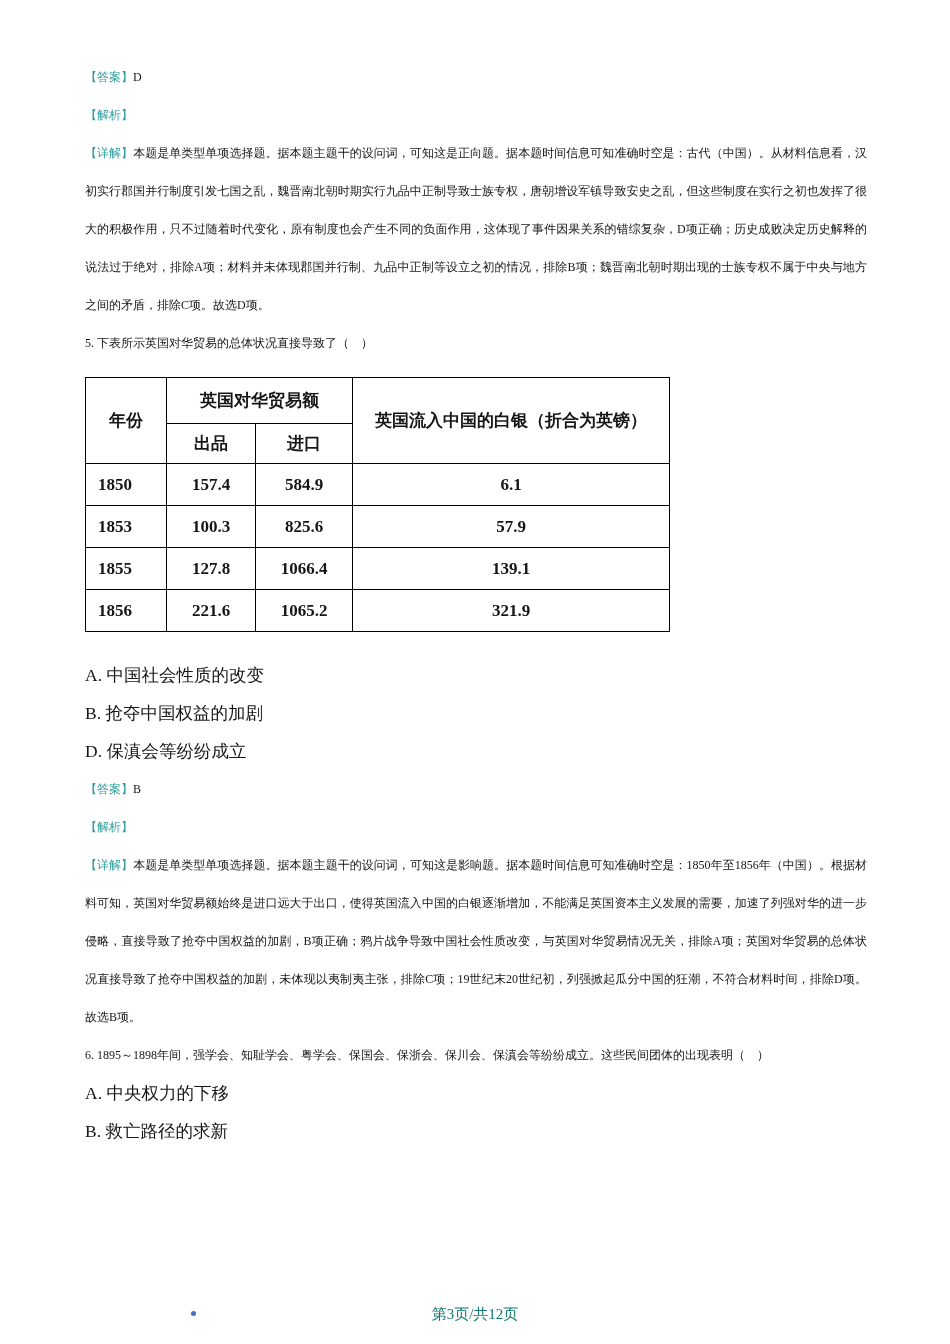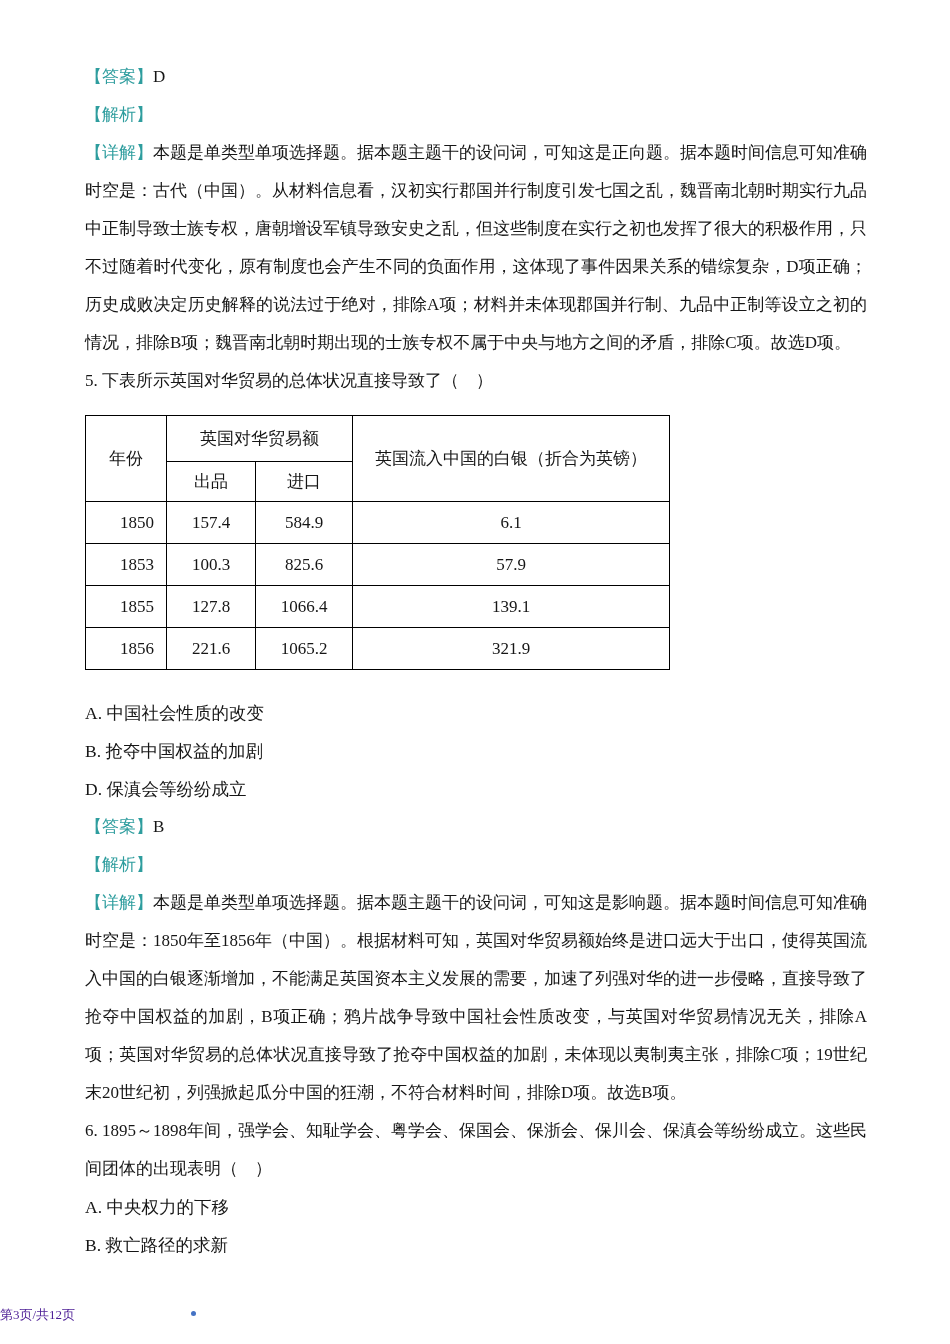--- a/index.html
+++ b/index.html
@@ -16,21 +16,21 @@
     color: #161616;
   }
   .page {
     position: absolute;
     top: 58px;
     left: 85px;
     width: 782px;
   }
   p {
     margin: 0;
-    font-size: 17px;
+    font-size: 12px;
     line-height: 38px;
     text-align: justify;
     text-justify: inter-ideograph;
   }
   .marker {
     color: var(--marker-color, #2E9D9E);
   }
   .opt-row {
     display: flex;
     font-size: 17.5px;
@@ -39,41 +39,42 @@
   }
   .opt-row .opt-left  { width: 50%; }
   .opt-row .opt-right { width: 50%; }
   table.stat {
     border-collapse: collapse;
     margin: 15px 0 24px 0;
     font-size: 17px;
   }
   table.stat td, table.stat th {
     border: 1px solid #000;
-    font-weight: normal;
+    font-weight: bold;
     padding: 0 12px;
     vertical-align: middle;
   }
   .th-center { text-align: center; }
   .td-left   { text-align: center; }
-  .td-year   { text-align: right; padding: 0 8px; }
+  .td-year   { text-align: left; padding: 0 8px; }
   tr.hdr1 { height: 46px; }
   tr.hdr2 { height: 40px; }
   tr.datarow { height: 42px; }
   .col-year   { width: 56px; }
   .col-export { width: 64px; }
   .col-import { width: 72px; }
   .col-silver { width: 292px; }
   .footer {
     position: absolute;
     bottom: 20px;
     left: 0;
     width: 100%;
-    font-size: 13px;
-    color: #4c1d95;
+    text-align: center;
+    font-size: 15px;
+    color: #0f766e;
   }
   .footer-dot {
     position: absolute;
     bottom: 28px;
     left: 191px;
     width: 5px;
     height: 5px;
     border-radius: 50%;
     background: var(--dot-color, #4472C4);
   }

